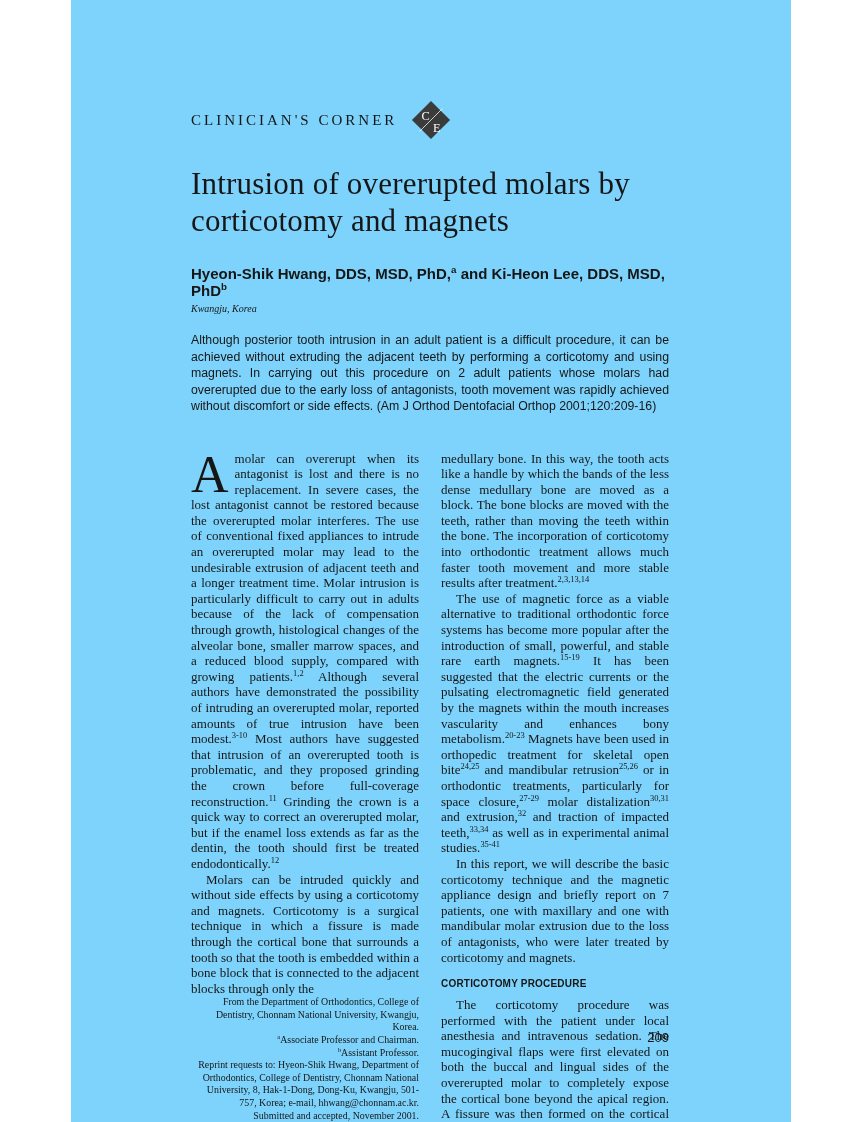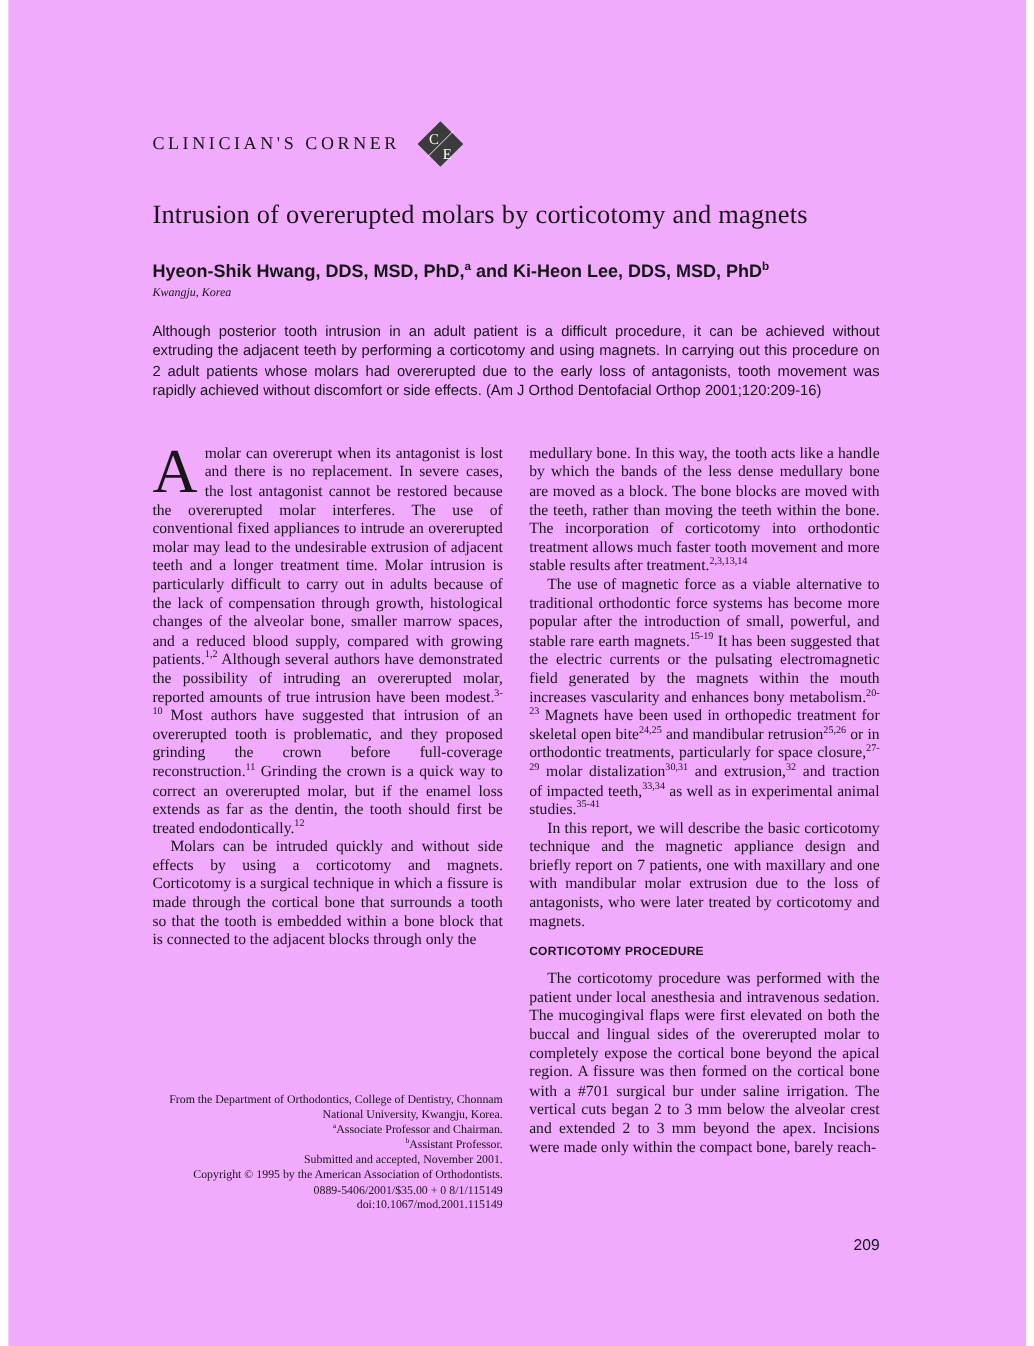--- a/index.html
+++ b/index.html
@@ -1,28 +1,28 @@
 <!DOCTYPE html>
 <html><head>
 <meta charset="utf-8">
 <style>
   html, body { margin: 0; padding: 0; background: #ffffff; }
   .page {
-    width: 848px; height: 1122px; margin: 0 auto; background: #f0abfc;
+    width: 720px; height: 1122px; margin: 0 auto; background: #7dd3fc;
     color: #161616; position: relative; box-sizing: border-box;
     padding: 100px 122px 0 120px;
     font-family: "Liberation Serif", serif;
     overflow: hidden;
   }
   .kicker-row { display: flex; align-items: center; gap: 14px; }
   .kicker { font-size: 15px; letter-spacing: 3px; }
   .ce-badge { width: 40px; height: 40px; flex: 0 0 auto; }
 
   .title {
-    font-size: 22px; font-weight: normal; line-height: 1.18;
+    font-size: 31px; font-weight: normal; line-height: 1.18;
     margin: 26px 0 0 0; letter-spacing: 0.2px;
   }
   .authors {
     font-family: "Liberation Sans", sans-serif; font-weight: bold;
     font-size: 15px; margin: 26px 0 0 0;
   }
   .location { font-style: italic; font-size: 10px; margin: 4px 0 0 0; }
   .abstract {
     font-family: "Liberation Sans", sans-serif; font-size: 12.3px;
     line-height: 1.34; text-align: justify; margin: 18px 0 0 0;
@@ -78,20 +78,21 @@
   <div class="columns">
 
     <div class="col col-left">
       <p class="para"><span class="dropcap">A</span><span>molar can overerupt when its antagonist is lost and there is no replacement. In severe cases, the lost antagonist cannot be restored because the overerupted molar interferes. The use of conventional fixed appliances to intrude an overerupted molar may lead to the undesirable extrusion of adjacent teeth and a longer treatment time. Molar intrusion is particularly difficult to carry out in adults because of the lack of compensation through growth, histological changes of the alveolar bone, smaller marrow spaces, and a reduced blood supply, compared with growing patients.<sup>1,2</sup> Although several authors have demonstrated the possibility of intruding an overerupted molar, reported amounts of true intrusion have been modest.<sup>3-10</sup> Most authors have suggested that intrusion of an overerupted tooth is problematic, and they proposed grinding the crown before full-coverage reconstruction.<sup>11</sup> Grinding the crown is a quick way to correct an overerupted molar, but if the enamel loss extends as far as the dentin, the tooth should first be treated endodontically.<sup>12</sup></span></p>
       <p class="para indent">Molars can be intruded quickly and without side effects by using a corticotomy and magnets. Corticotomy is a surgical technique in which a fissure is made through the cortical bone that surrounds a tooth so that the tooth is embedded within a bone block that is connected to the adjacent blocks through only the</p>
 
       <div class="footnotes">
         <div class="fn">From the Department of Orthodontics, College of Dentistry, Chonnam National University, Kwangju, Korea.</div>
         <div class="fn"><sup>a</sup>Associate Professor and Chairman.</div>
         <div class="fn"><sup>b</sup>Assistant Professor.</div>
+        <div class="fn">Reprint requests to: Hyeon-Shik Hwang, Department of Orthodontics, College of Dentistry, Chonnam National University, 8, Hak-1-Dong, Dong-Ku, Kwangju, 501-757, Korea; e-mail, hhwang@chonnam.ac.kr.</div>
         <div class="fn">Submitted and accepted, November 2001.</div>
         <div class="fn">Copyright © 1995 by the American Association of Orthodontists.</div>
         <div class="fn">0889-5406/2001/$35.00 + 0  8/1/115149</div>
         <div class="fn">doi:10.1067/mod.2001.115149</div>
       </div>
     </div>
 
     <div class="col col-right">
       <p class="para">medullary bone. In this way, the tooth acts like a handle by which the bands of the less dense medullary bone are moved as a block. The bone blocks are moved with the teeth, rather than moving the teeth within the bone. The incorporation of corticotomy into orthodontic treatment allows much faster tooth movement and more stable results after treatment.<sup>2,3,13,14</sup></p>
       <p class="para indent">The use of magnetic force as a viable alternative to traditional orthodontic force systems has become more popular after the introduction of small, powerful, and stable rare earth magnets.<sup>15-19</sup> It has been suggested that the electric currents or the pulsating electromagnetic field generated by the magnets within the mouth increases vascularity and enhances bony metabolism.<sup>20-23</sup> Magnets have been used in orthopedic treatment for skeletal open bite<sup>24,25</sup> and mandibular retrusion<sup>25,26</sup> or in orthodontic treatments, particularly for space closure,<sup>27-29</sup> molar distalization<sup>30,31</sup> and extrusion,<sup>32</sup> and traction of impacted teeth,<sup>33,34</sup> as well as in experimental animal studies.<sup>35-41</sup></p>

